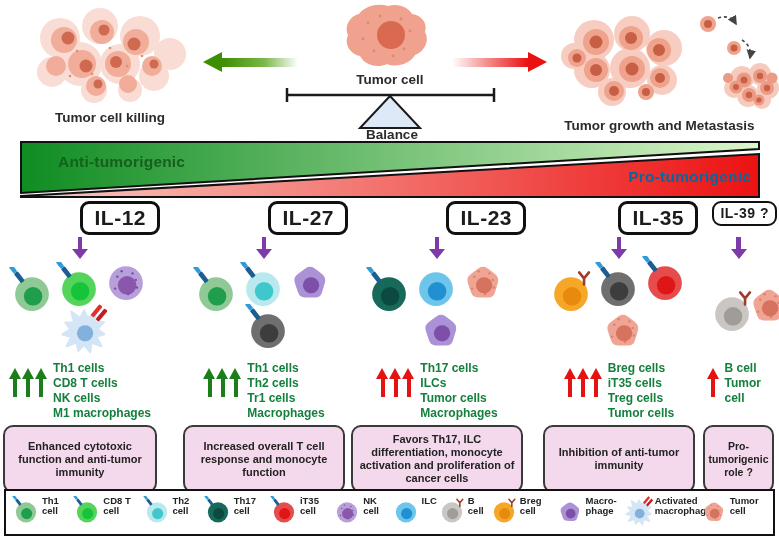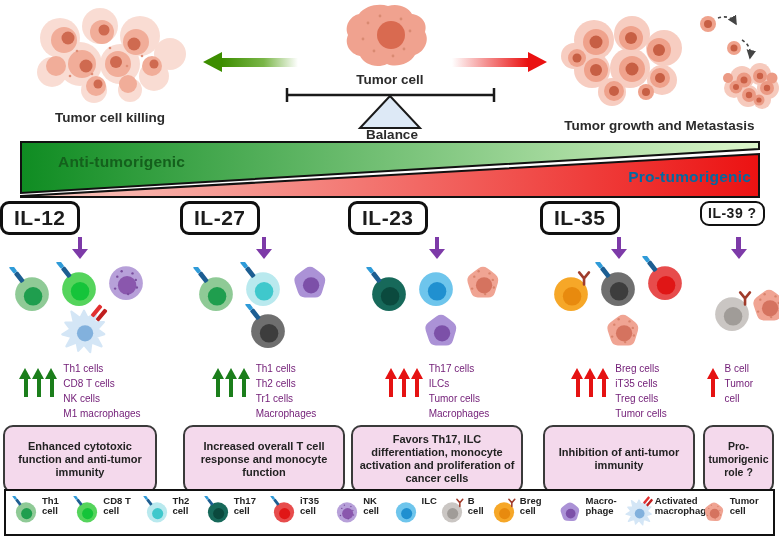--- a/index.html
+++ b/index.html
@@ -16,41 +16,41 @@
   .scale-label{position:absolute;font-weight:bold;font-size:15.5px;letter-spacing:.2px;}
   .scale-left{left:58px;top:153px;color:#14601c;}
   .scale-right{right:28px;top:168px;color:#0369a1;}
   
   .col{position:absolute;top:201px;display:flex;flex-direction:column;}
   .p0{left:0;width:160px;}
   .p1{left:180px;width:168px;}
   .p2{left:348px;width:178px;}
   .p3{left:540px;width:158px;}
   .p4{left:700px;width:77px;}
-  .label-wrap{height:36px;display:flex;justify-content:flex-start;align-items:flex-start;}
+  .label-wrap{height:36px;display:flex;justify-content:flex-end;align-items:flex-start;}
   .cyto-label{display:inline-block;background:#fff;border:3px solid #101010;border-radius:9px;padding:1px 11px;font-size:21px;line-height:26px;font-weight:bold;color:#1c1c1c;letter-spacing:.5px;}
   .p4 .cyto-label{font-size:14px;line-height:19px;padding:1px 6px;border-width:2.5px;}
   .darrow{height:24px;width:16px;margin:0 auto;}
   .dstem{width:4.5px;height:12px;background:#7d3aa8;margin:0 auto;}
   .dhead{width:0;height:0;border-left:8px solid transparent;border-right:8px solid transparent;border-top:10px solid #7d3aa8;}
   .cells{display:flex;flex-wrap:wrap;justify-content:center;align-content:flex-start;height:98px;padding-top:2px;}
   .cellwrap{width:50px;height:50px;}
   .c0{transform:translate(2px,4px);}
   .c1{transform:translate(-1px,-1px);}
   .c2{transform:translate(-4px,-7px);}
   .c3{transform:translate(4px,-9px);}
   .p4 .cells{flex-direction:column;align-items:center;}
   .p4 .c0{transform:translate(7px,0);}
   .p4 .c1{transform:translate(-6px,-8px);}
   .listrow{display:flex;justify-content:center;gap:5px;height:60px;}
   .arrows{display:flex;margin-top:7px;}
   .uarrow{width:13px;height:32px;position:relative;}
   .uhead{position:absolute;top:0;left:0;width:0;height:0;border-left:6.5px solid transparent;border-right:6.5px solid transparent;border-bottom:11px solid #1b7e1b;}
   .ustem{position:absolute;top:9px;left:4.5px;width:4px;height:20px;background:#1b7e1b;}
-  .celllist{font-weight:normal;font-size:10px;line-height:15px;color:#701a75;}
+  .celllist{font-weight:bold;font-size:12px;line-height:15px;color:#15803d;}
   .p4 .celllist{width:46px;}
   .pinkbox{margin:4px 3px 0;border:2px solid #3a3a3a;border-radius:10px;background:#f4d9ec;font-weight:bold;font-size:11px;line-height:13px;color:#222;display:flex;align-items:center;justify-content:center;text-align:center;padding:4px 5px;height:56px;}
   .p4 .pinkbox{font-size:10.5px;padding:4px 6px;}
   
   .legend{position:absolute;left:4px;right:4px;top:489px;bottom:3px;border:2.5px solid #111;background:#fff;display:flex;align-items:center;justify-content:space-between;padding:0 5px;}
   .lg-item{display:flex;gap:1px;flex-shrink:1;}
   .lg-lb{font-weight:bold;font-size:9.5px;line-height:10.5px;color:#222;max-width:44px;}
 </style>
 </head>
 <body>

